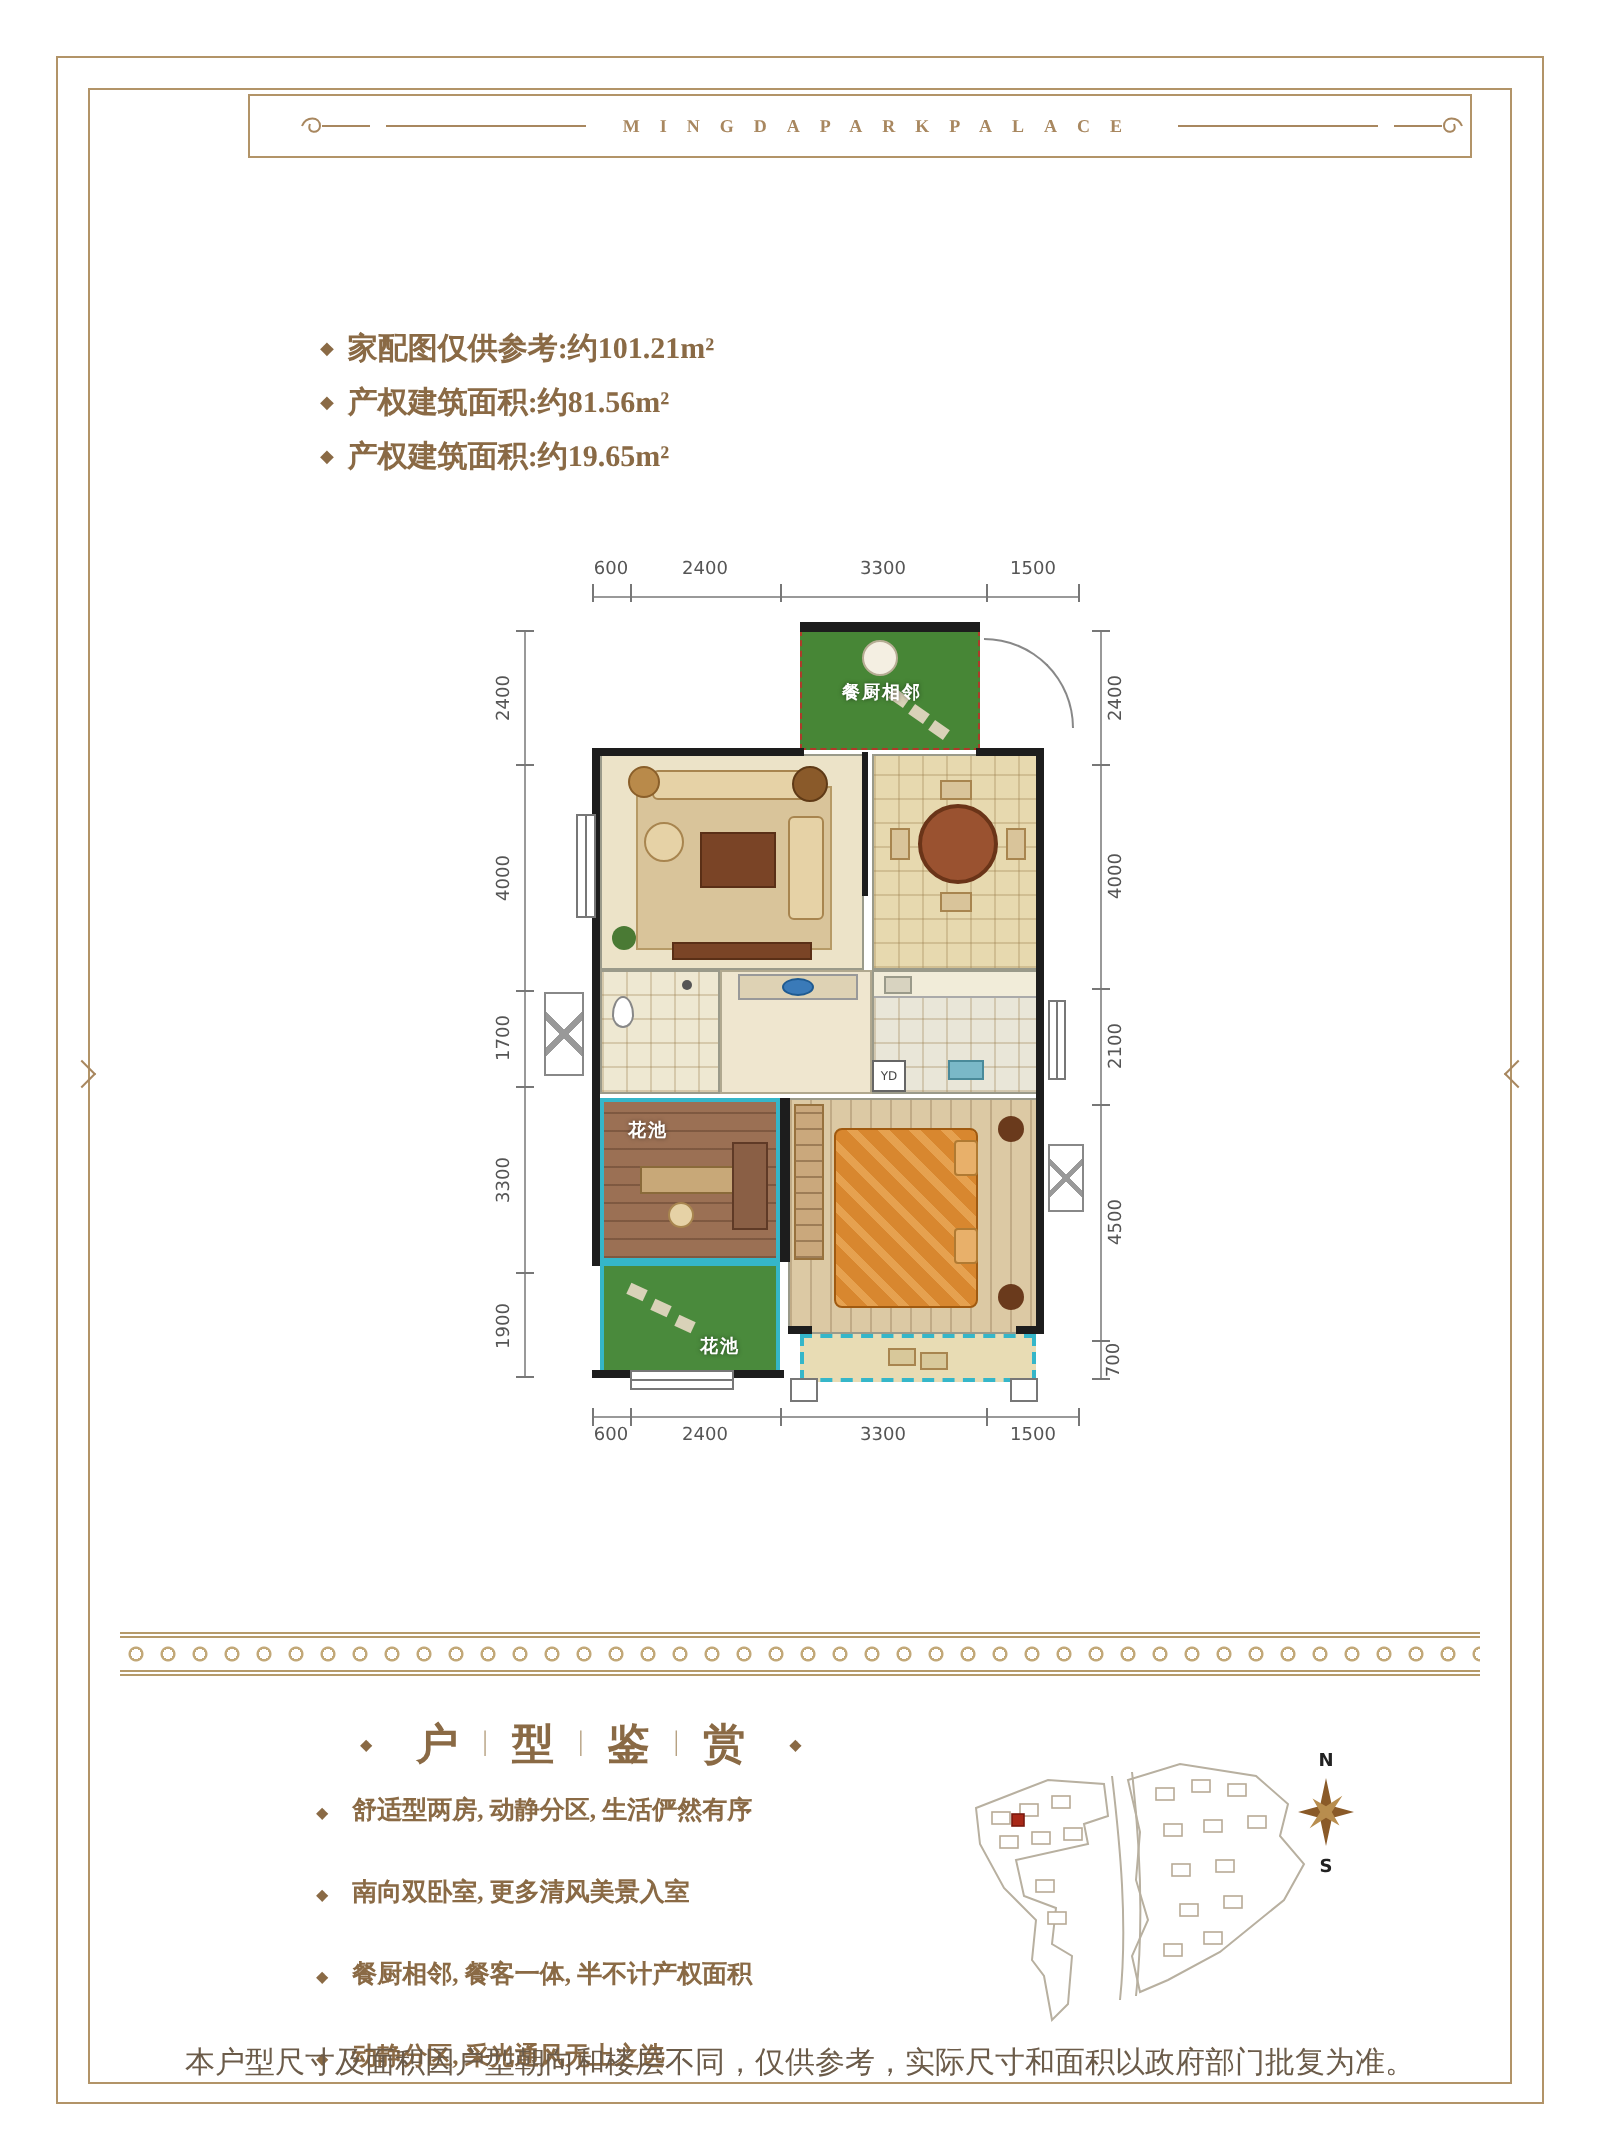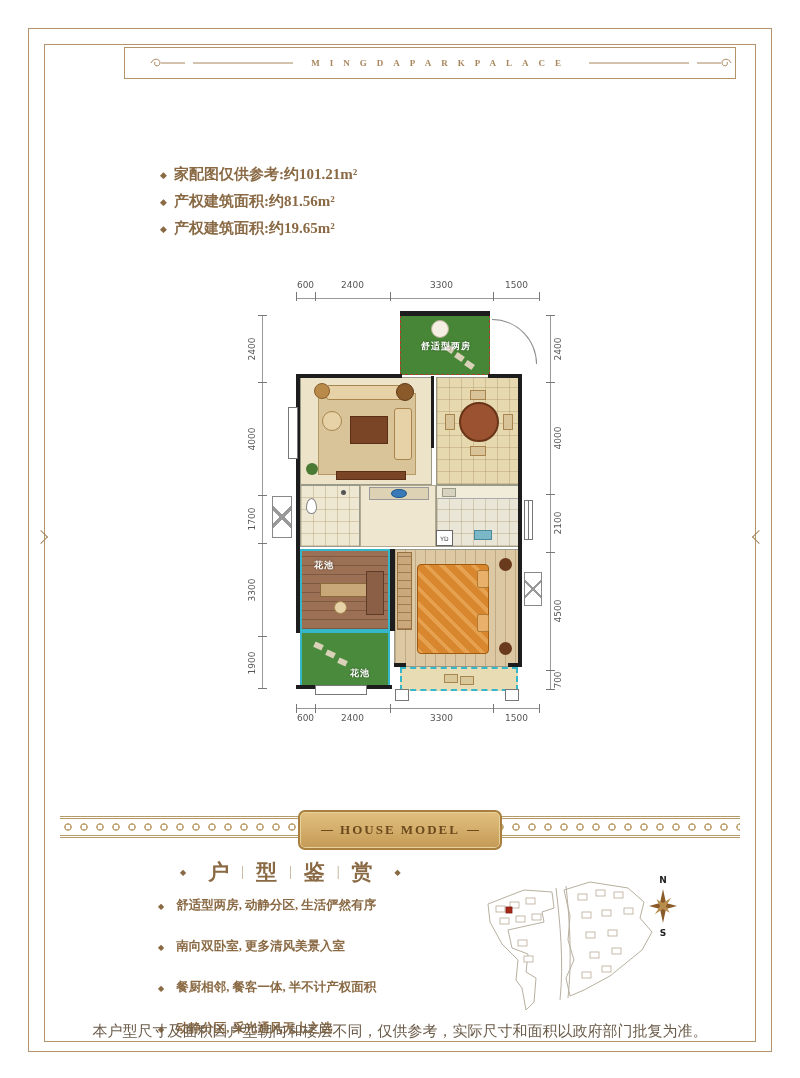--- a/index.html
+++ b/index.html
@@ -191,21 +191,21 @@
       </div>
     <div class="dsegv dimlab" style="left:306px;top:398px;height:20px;">
         <span>700</span>
       </div>
 
     <div class="room" style="left:155px;top:43px;width:90px;height:60px;background:#478636;border:1.5px dashed #b03a2a;">
       <div class="furn" style="left:30px;top:4px;width:18px;height:18px;border-radius:50%;background:#f4efe2;border:1px solid #b6ad94;"></div>
       <div class="furn" style="left:44px;top:30px;width:9px;height:6px;background:#d9d2b8;transform:rotate(35deg);"></div>
       <div class="furn" style="left:54px;top:38px;width:9px;height:6px;background:#d9d2b8;transform:rotate(35deg);"></div>
       <div class="furn" style="left:64px;top:46px;width:9px;height:6px;background:#d9d2b8;transform:rotate(35deg);"></div>
-      <span class="rlabel" style="left:20px;top:24px;">舒适型两房</span>
+      <span class="rlabel" style="left:20px;top:24px;">餐厨相邻</span>
     </div>
     <div class="wall" style="left:155px;top:39px;width:90px;height:5px;"></div>
     <div class="doorarc" style="left:247px;top:47px;width:44px;height:44px;"></div>
 
     <div class="room" style="left:55px;top:105px;width:132px;height:108px;background:#ece3c8;">
       <div class="furn" style="left:17px;top:15px;width:98px;height:82px;background:#d9c49a;border:1px solid #b69a66;"></div>
       <div class="furn" style="left:25px;top:7px;width:84px;height:15px;background:#e6d2a6;border:1px solid #a8854f;border-radius:3px;"></div>
       <div class="furn" style="left:93px;top:30px;width:18px;height:52px;background:#e6d2a6;border:1px solid #a8854f;border-radius:3px;"></div>
       <div class="furn" style="left:21px;top:33px;width:20px;height:20px;border-radius:50%;background:#e6d2a6;border:1px solid #a8854f;"></div>
       <div class="furn" style="left:13px;top:5px;width:16px;height:16px;border-radius:50%;background:#b98a4a;border:1px solid #8a5f2a;"></div>
@@ -289,25 +289,20 @@
     <div class="win h" style="left:70px;top:413px;width:52px;height:10px;"></div>
     <div class="win" style="left:150px;top:417px;width:14px;height:12px;"></div>
     <div class="win" style="left:260px;top:417px;width:14px;height:12px;"></div>
     <div class="acbox" style="left:279px;top:300px;width:18px;height:34px;"></div>
     <div class="win v" style="left:279px;top:228px;width:9px;height:40px;"></div>
   </div>
 
 
   <div class="band">
     <div class="bandpat"></div>
-    <div class="badge serif">
-      <span class="bdash"></span>
-      <span class="lbl">HOUSE MODEL</span>
-      <span class="bdash"></span>
-    </div>
   </div>
 
   <div class="head-row serif">
     <span class="blt">◆</span>
     <span class="ch">户</span>
     <span class="dv">|</span>
     <span class="ch">型</span>
     <span class="dv">|</span>
     <span class="ch">鉴</span>
     <span class="dv">|</span>

